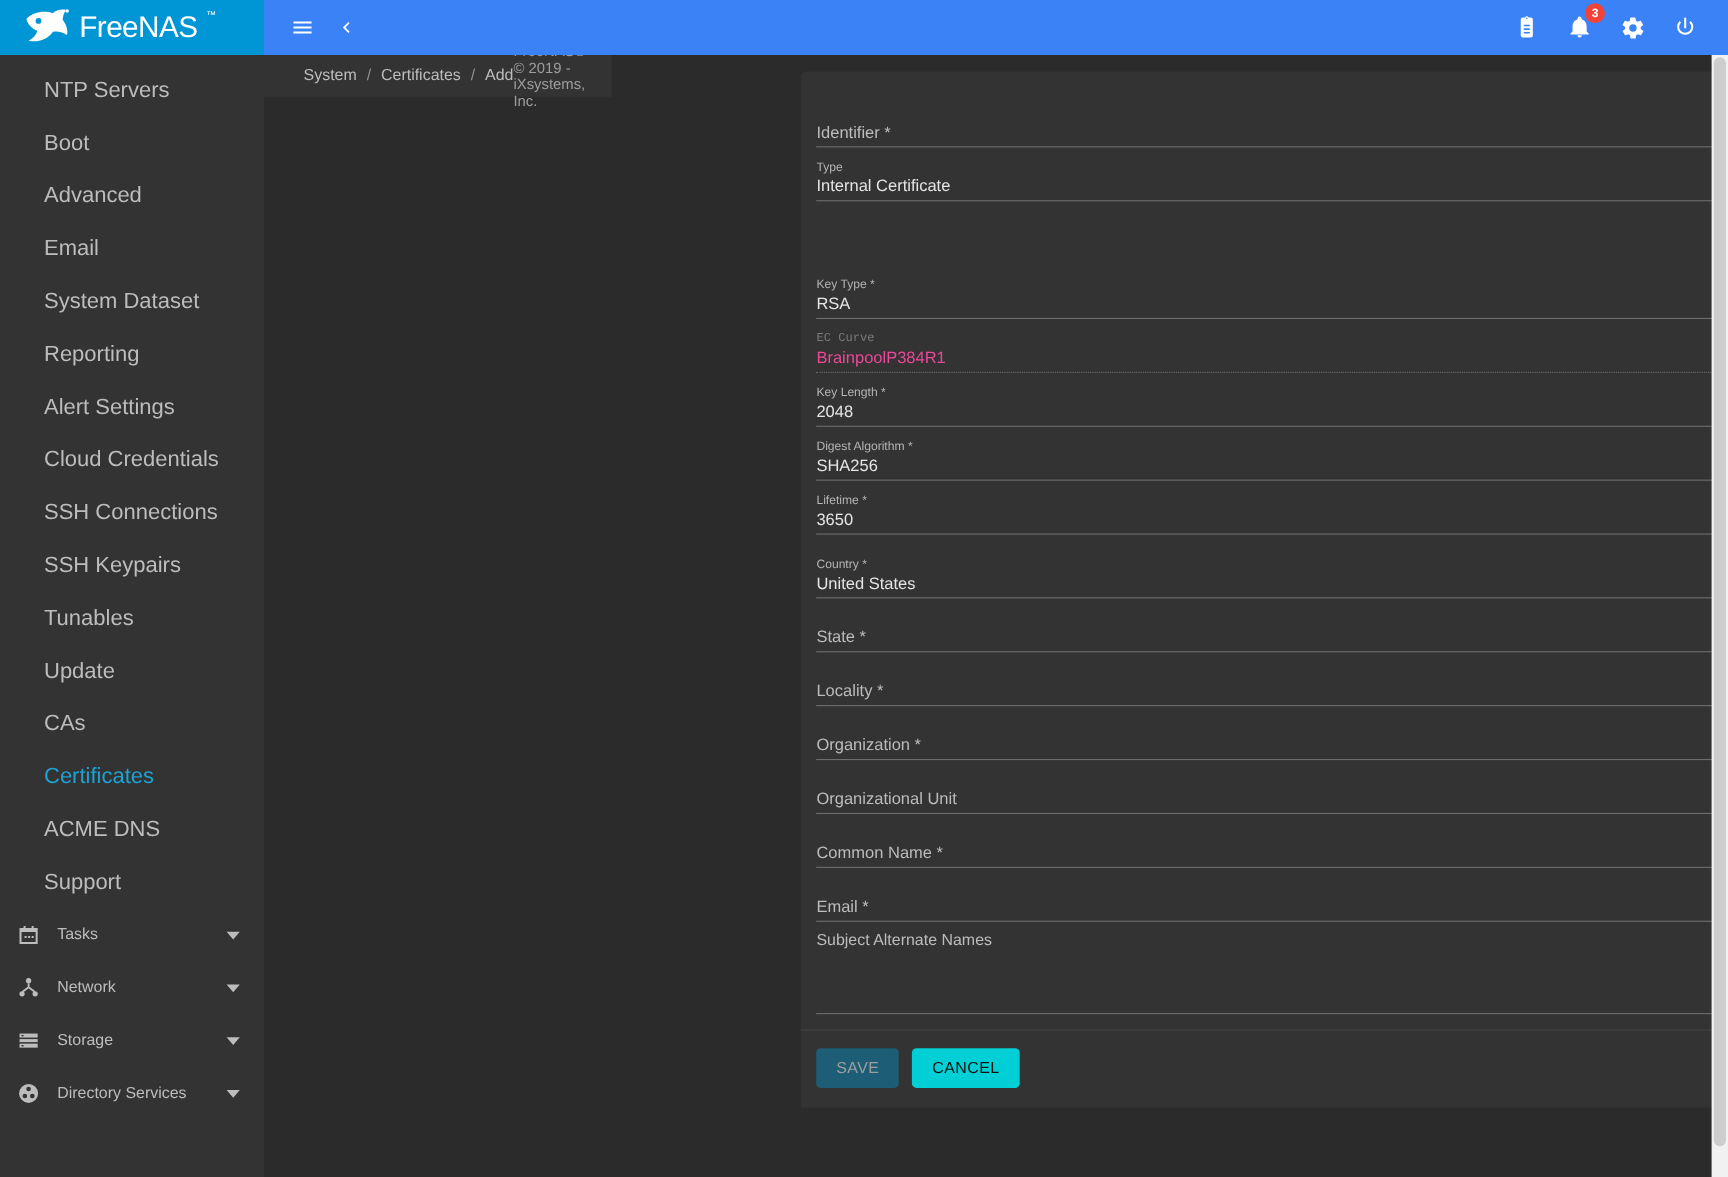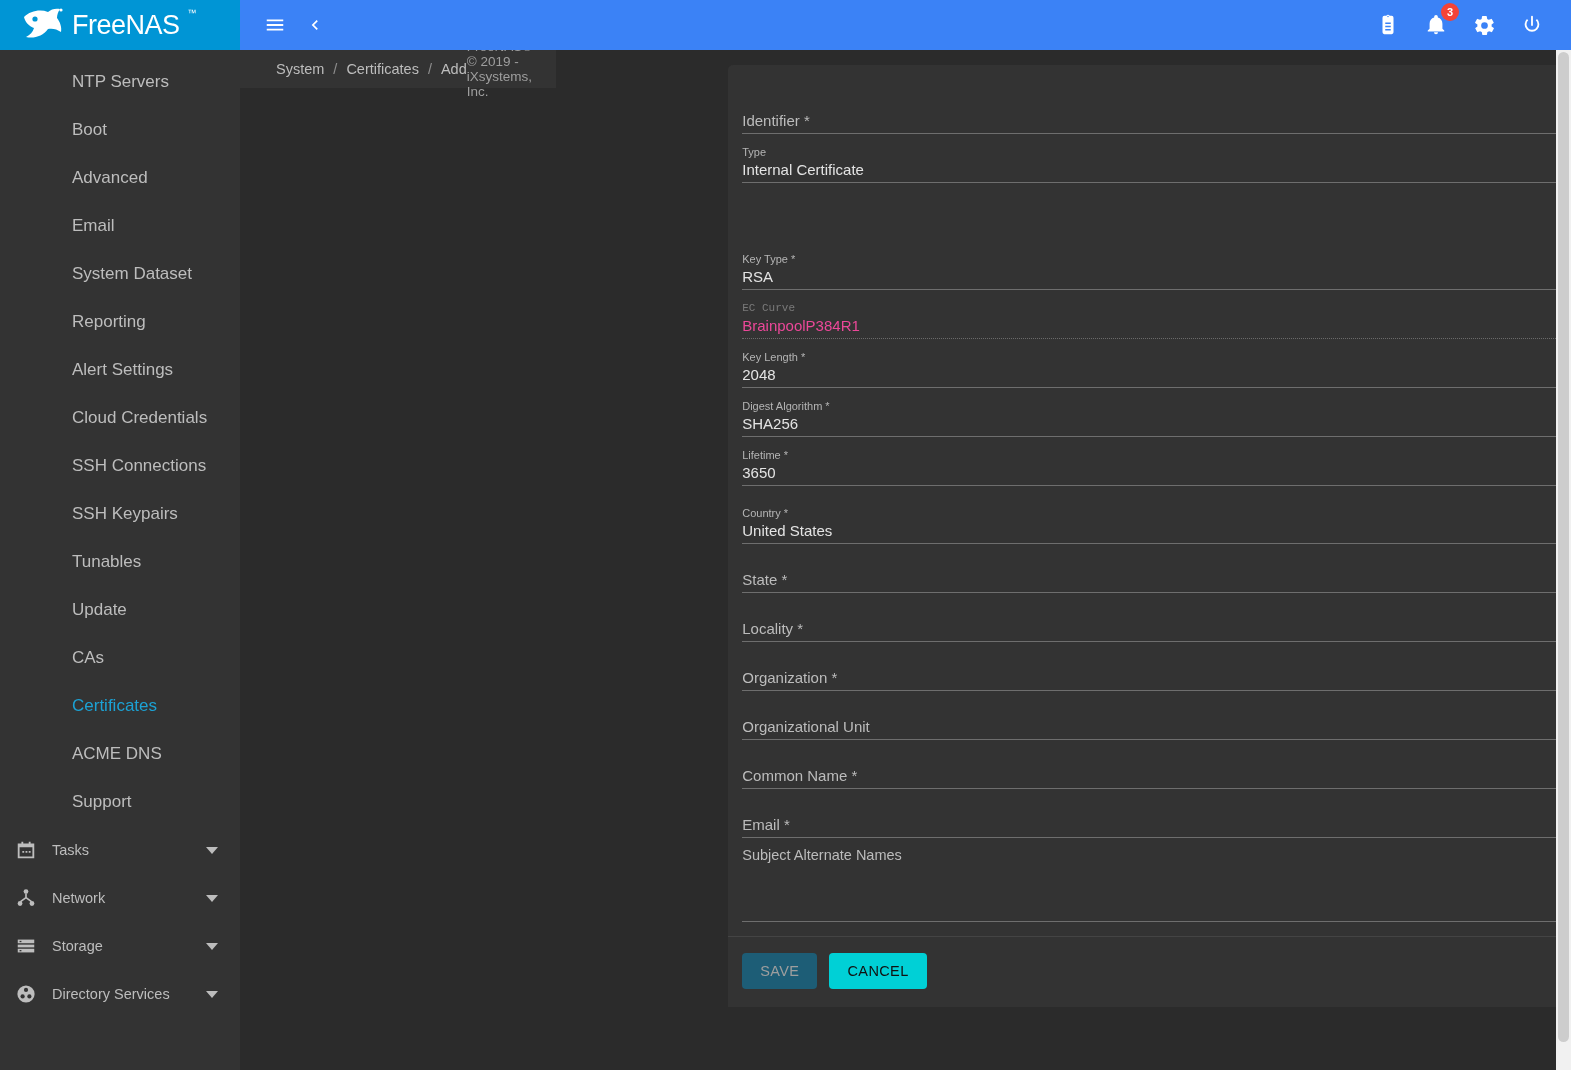--- a/index.html
+++ b/index.html
@@ -49,21 +49,21 @@
 
   
   .sidebar {
     width: 240px; flex: 0 0 240px;
     background: #333333;
     overflow: hidden;
     padding-top: 8px;
   }
   .nav-item {
     height: 48px; display: flex; align-items: center;
-    padding-left: 72px; color: #bdbdbd; font-size: 17px;
+    padding-left: 40px; color: #bdbdbd; font-size: 20px;
     cursor: pointer; white-space: nowrap;
   }
   .nav-item.active { color: #1ca2d4; }
   .nav-group {
     height: 48px; display: flex; align-items: center;
     padding-left: 14px; color: #bdbdbd; font-size: 14.5px;
     cursor: pointer;
   }
   .nav-group .gicon {
     width: 24px; height: 24px; margin-right: 14px;

